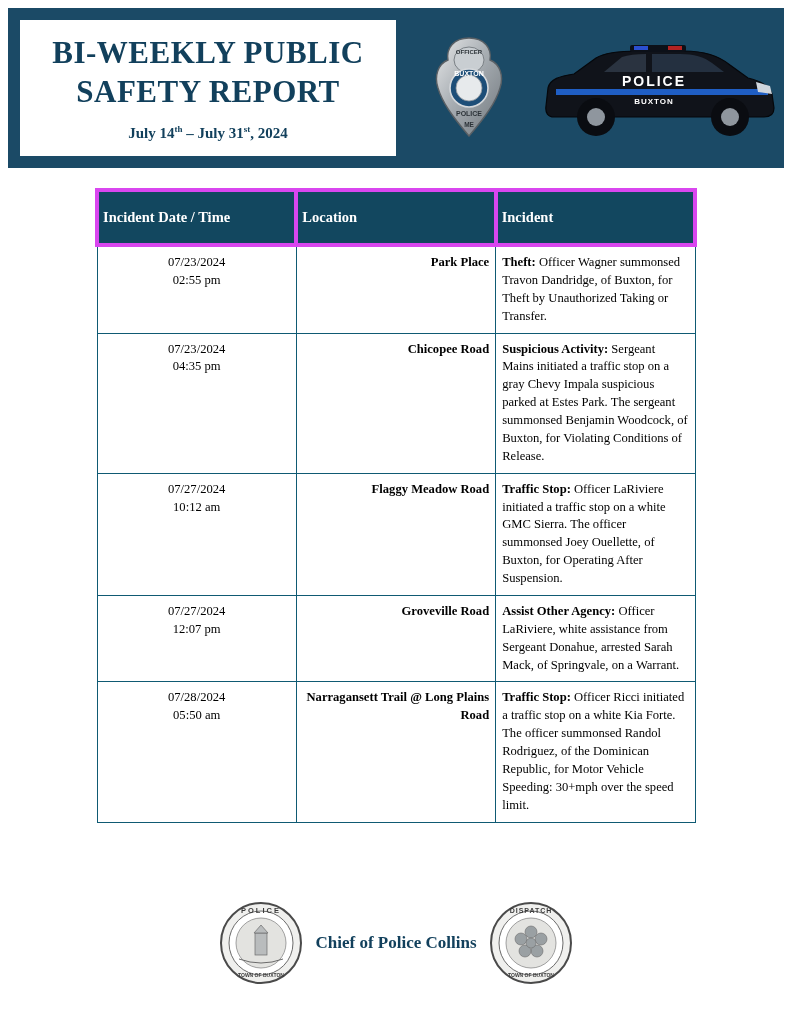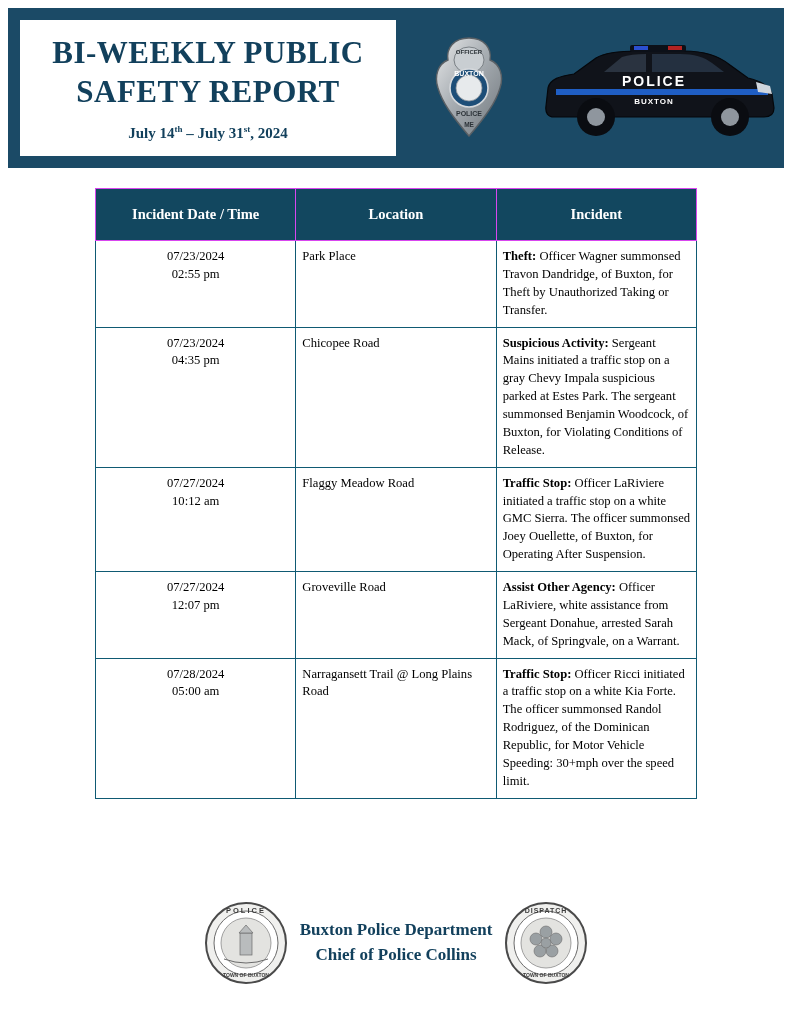--- a/index.html
+++ b/index.html
@@ -97,43 +97,43 @@
     width: 602px;
     table-layout: fixed;
   }
   table.report th {
     background: #12475f;
     color: #ffffff;
     font-family: "Liberation Serif", serif;
     font-weight: bold;
     font-size: 14.5px;
     padding: 17px 4px;
-    border: 1px solid #d946ef;
-    text-align: center;
+    border: 4px solid #d946ef;
+    text-align: left;
   }
   table.report td {
     border: 1px solid #0f5a73;
     font-family: "Liberation Serif", serif;
     font-size: 12.6px;
     color: #000000;
     vertical-align: top;
     padding: 7px 6px;
     line-height: 1.42;
   }
   td.c-date {
     width: 160px;
     text-align: center;
     font-weight: normal;
     vertical-align: middle;
     font-size: 12.6px;
   }
   td.c-loc {
     width: 97px;
-    text-align: left;
-    font-weight: normal;
+    text-align: right;
+    font-weight: bold;
     vertical-align: middle;
     font-size: 12.6px;
   }
   td.c-inc {
     text-align: left;
   }
   .inc-type { font-weight: bold; }
 
   
   .footer {
@@ -270,21 +270,21 @@
           <span>12:07 pm</span>
         </td>
         <td class="c-loc">Groveville Road</td>
         <td class="c-inc">
           <span class="inc-type">Assist Other Agency:</span><span> Officer LaRiviere, white assistance from Sergeant Donahue, arrested Sarah Mack, of Springvale, on a Warrant.</span>
         </td>
       </tr>
       <tr>
         <td class="c-date">
           <span>07/28/2024</span><br>
-          <span>05:00 am</span>
+          <span>05:50 am</span>
         </td>
         <td class="c-loc">Narragansett Trail @ Long Plains Road</td>
         <td class="c-inc">
           <span class="inc-type">Traffic Stop:</span><span> Officer Ricci initiated a traffic stop on a white Kia Forte. The officer summonsed Randol Rodriguez, of the Dominican Republic, for Motor Vehicle Speeding: 30+mph over the speed limit.</span>
         </td>
       </tr>
     </tbody>
   </table>
 </div>
 
@@ -296,21 +296,20 @@
       <circle cx="42" cy="42" r="25" fill="#e3e3e0" stroke="#8a8a8a" stroke-width="0.8"></circle>
       <rect x="36" y="32" width="12" height="22" fill="#b9bcbd" stroke="#6b6b6b" stroke-width="0.7"></rect>
       <polygon points="42,24 49,32 35,32" fill="#b9bcbd" stroke="#6b6b6b" stroke-width="0.7"></polygon>
       <path d="M20 58 Q42 66 64 58" stroke="#6b6b6b" stroke-width="1" fill="none"></path>
       <text x="42" y="12" font-family="Liberation Sans, sans-serif" font-size="7.5" font-weight="bold" fill="#3b3b3b" text-anchor="middle" letter-spacing="2">POLICE</text>
       <text x="42" y="76" font-family="Liberation Sans, sans-serif" font-size="5" font-weight="bold" fill="#3b3b3b" text-anchor="middle">TOWN OF BUXTON</text>
     </svg>
   </div>
 
   <div class="footer-text">
-    <div>Buxton Police Department</div>
     <div>Chief of Police Collins</div>
   </div>
 
   <div class="seal">
     <svg width="84" height="84" viewBox="0 0 84 84">
       <circle cx="42" cy="42" r="40" fill="#f0f0ee" stroke="#4a4a4a" stroke-width="2"></circle>
       <circle cx="42" cy="42" r="32" fill="#ffffff" stroke="#6b6b6b" stroke-width="1"></circle>
       <circle cx="42" cy="42" r="25" fill="#e3e3e0" stroke="#8a8a8a" stroke-width="0.8"></circle>
       <g fill="#9aa0a3" stroke="#6b6b6b" stroke-width="0.6">
         <circle cx="42" cy="31" r="6"></circle>

